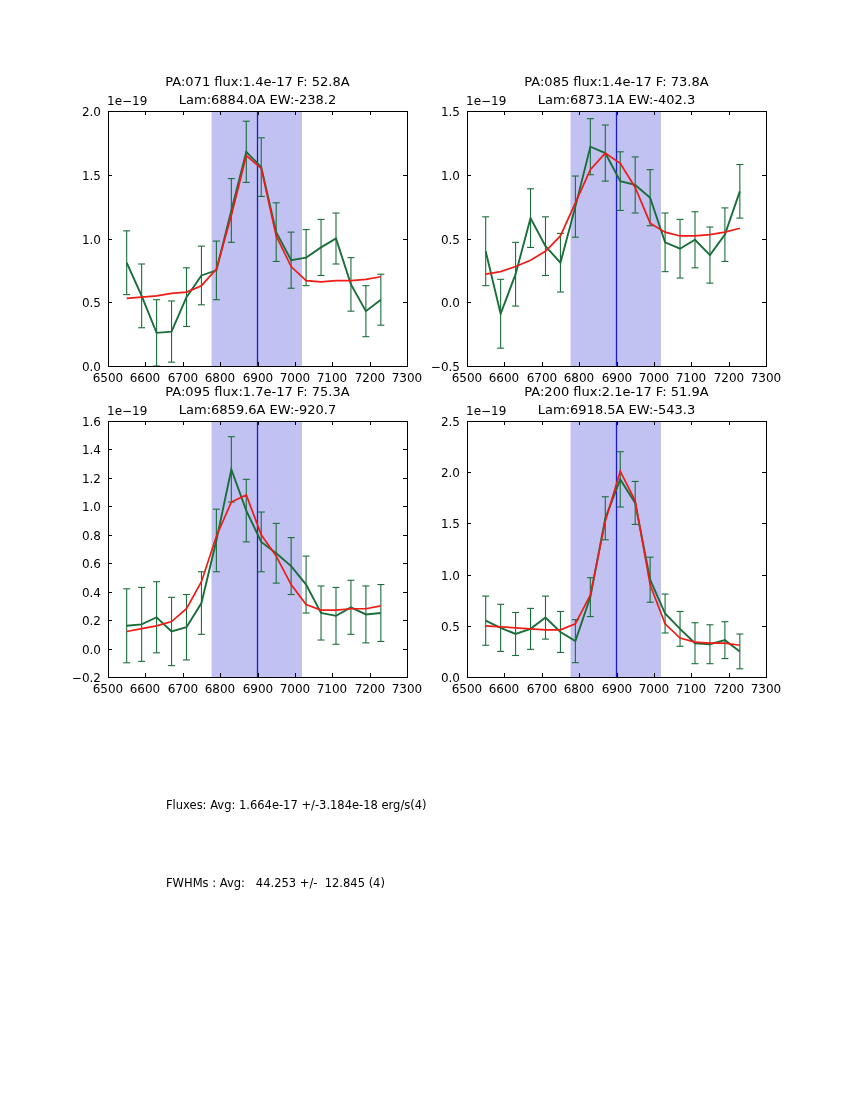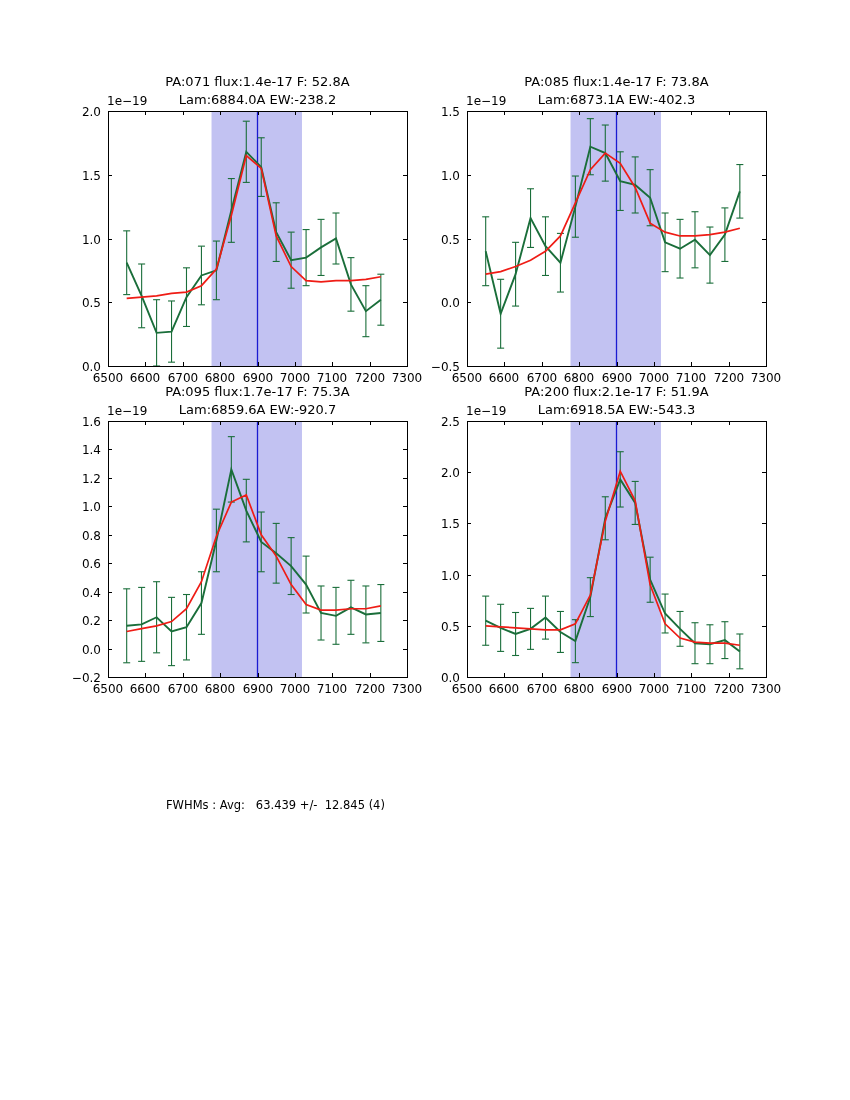--- a/index.html
+++ b/index.html
@@ -628,17 +628,18 @@
         <text x="460" y="476.5" text-anchor="end" font-size="12px">2.0</text>
         <line x1="467" y1="421.5" x2="471" y2="421.5" stroke="#000000" stroke-width="1" shape-rendering="crispEdges"></line>
         <line x1="762" y1="421.5" x2="766" y2="421.5" stroke="#000000" stroke-width="1" shape-rendering="crispEdges"></line>
         <text x="460" y="425.5" text-anchor="end" font-size="12px">2.5</text>
         <text x="466" y="415" font-size="12px">1e−19</text>
         <text x="616.5" y="396" text-anchor="middle" font-size="13px">PA:200 flux:2.1e-17 F: 51.9A</text>
         <text x="616.5" y="414" text-anchor="middle" font-size="13px">Lam:6918.5A EW:-543.3</text>
       </g>
     </svg>
   <div class="summary">
-    <div>FWHMs : Avg:   63.439 +/-  12.845 (4)</div>
+    <div>Fluxes: Avg: 1.664e-17 +/-3.184e-18 erg/s(4)</div>
+    <div>FWHMs : Avg:   44.253 +/-  12.845 (4)</div>
     
     
   </div>
 </div>
 
 </body></html>

